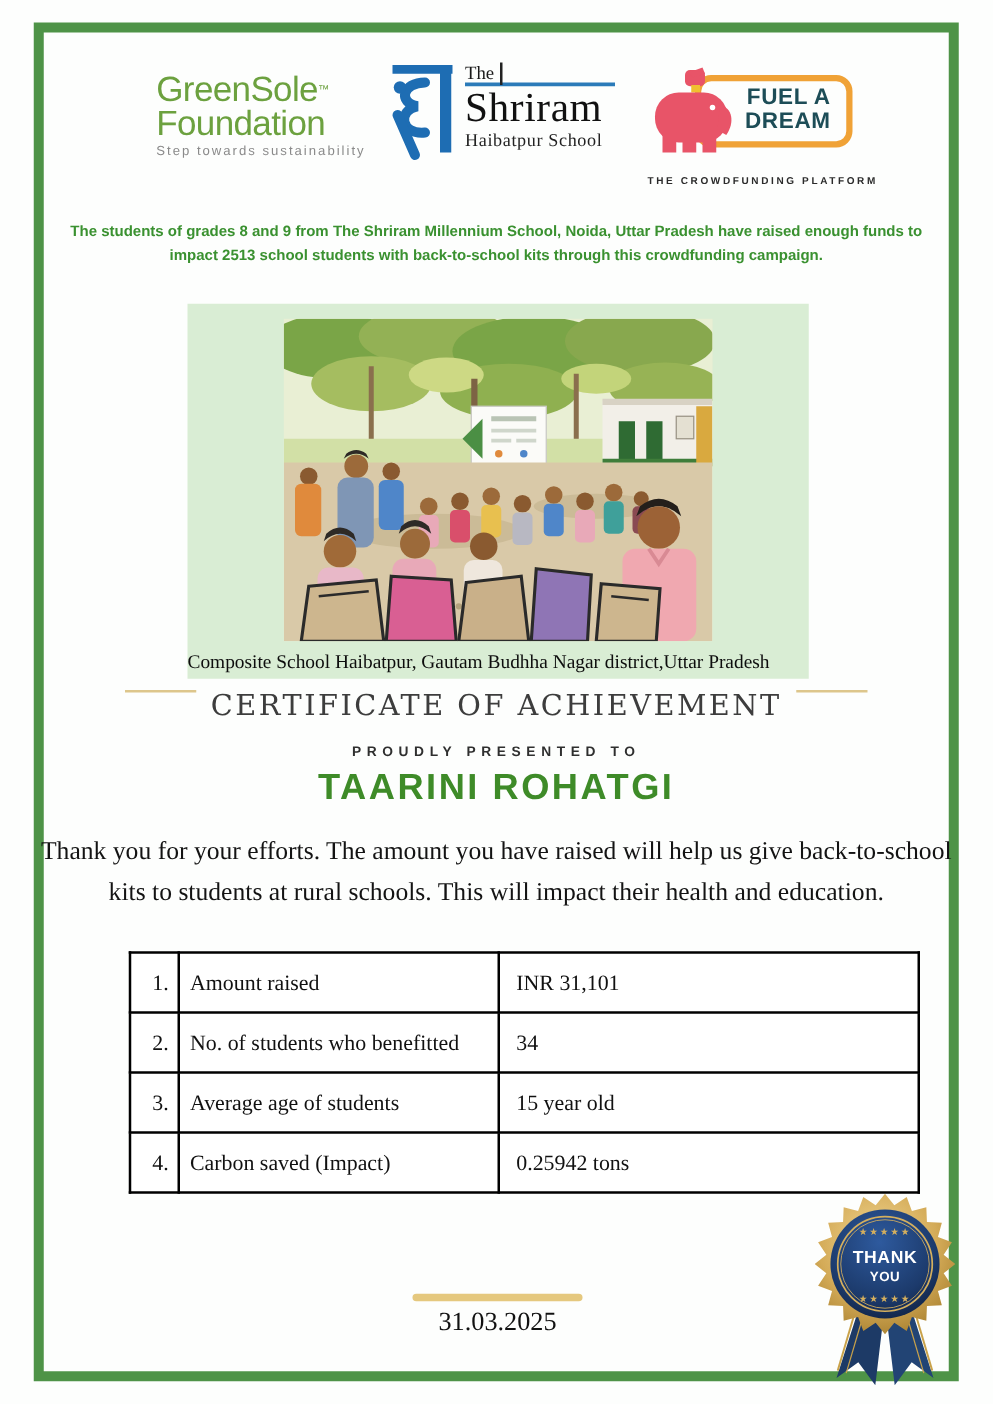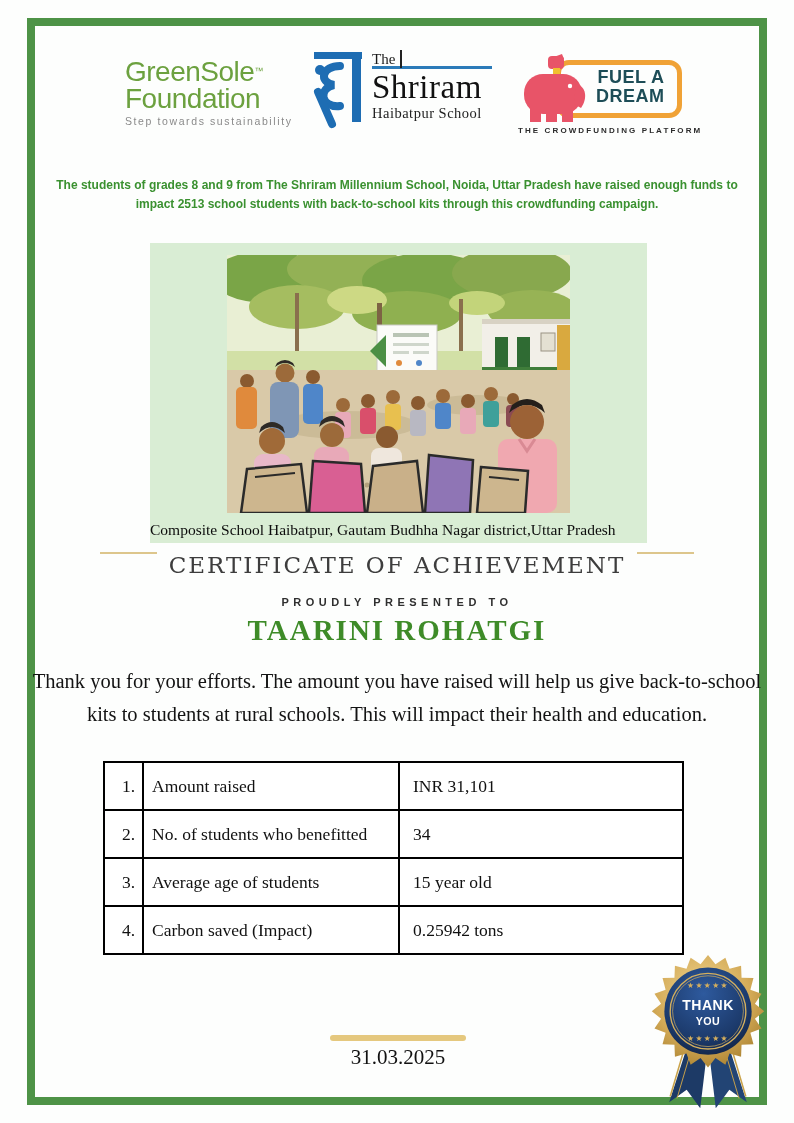--- a/index.html
+++ b/index.html
@@ -17,49 +17,49 @@
   .sh-right { position:absolute; left:62px; top:6px; width:123px; }
   .sh-the { font-size:15px; color:#1a1a1a; font-family:"Liberation Serif", serif; display:inline-block; border-right:2px solid #222; padding-right:5px; line-height:18px; }
   .sh-blueline { height:3px; background:#2b7bb9; width:120px; margin-top:-2px; }
   .sh-name { font-size:33px; color:#111; font-family:"Liberation Serif", serif; line-height:36px; letter-spacing:0.5px; }
   .sh-sub { font-size:14.5px; color:#222; font-family:"Liberation Serif", serif; letter-spacing:0.5px; }
   .fuel { position:absolute; left:483px; top:8px; width:175px;text-align:right; }
   .fuel-box { position:relative; width:168px; height:64px; }
   .fuel-rect { position:absolute; left:38px; top:4px; width:126px; height:58px; border:5px solid #f0a236; border-radius:13px; }
   .fuel-text { position:absolute; left:78px; top:12px; font-weight:700; font-size:18px; line-height:19px; color:#1d4d57; letter-spacing:0.5px; }
   .fuel-eleph { position:absolute; left:0; top:-6px; }
-  .fuel-tag { margin-top:6px; font-size:8px; letter-spacing:2.1px; color:#2b2b2b; font-weight:700; white-space:nowrap; }
+  .fuel-tag { margin-top:20px; font-size:8px; letter-spacing:2.1px; color:#2b2b2b; font-weight:700; white-space:nowrap; }
 
   
   .intro { position:absolute; left:37px; top:176px; width:720px; text-align:center;
            font-weight:700; font-size:12px; line-height:1.6; color:#3a9130; }
 
   
   .photo-panel { position:absolute; left:150px; top:243px; width:497px; height:300px; background:#d9edd4; }
   .photo { position:absolute; left:77px; top:12px; width:343px; height:258px; overflow:hidden; background:#e8eed2; }
   .caption { position:absolute; left:0; bottom:4px; width:100%; text-align:left;
              font-family:"Liberation Serif", serif; font-size:15.5px; color:#0d0d0d; }
 
   
   .cert-line-row { position:absolute; left:100px; top:552px; width:594px; display:flex; align-items:flex-start; }
   .gold-rule { flex:1; height:2px; background:#ddc68c; }
   .cert-title { padding:0 12px; font-family:"DejaVu Serif", serif; font-size:23px; letter-spacing:2px; color:#3d3d3d; white-space:nowrap; }
   .presented { position:absolute; left:0; top:596px; width:794px; text-align:center;
                font-size:11px; letter-spacing:4.5px; color:#2f2f2f; font-weight:600; }
   .recipient { position:absolute; left:0; top:614px; width:794px; text-align:center;
-               font-family:Liberation Serif, serif; font-size:29px; font-weight:600; letter-spacing:2px; color:#3e8b28; }
+               font-family:Liberation Sans, sans-serif; font-size:29px; font-weight:600; letter-spacing:2px; color:#3e8b28; }
   .message { position:absolute; left:30px; top:665px; width:734px; text-align:center;
              font-family:"Liberation Serif", serif; font-size:20.5px; line-height:1.62; color:#131313; }
 
   
   .impact-table { position:absolute; left:103px; top:761px; border-collapse:collapse; }
   .impact-table td { border:2px solid #000; font-family:"Liberation Serif", serif; font-size:17.5px; color:#111; height:48px; vertical-align:middle; background:#fff; }
   .td-num { width:39px; text-align:right; padding-right:7px; }
   .td-label { width:256px; padding-left:8px;margin-top:33px; }
-  .td-value { width:284px; padding-left:13px; }
+  .td-value { width:336px; padding-left:13px; }
 
   
   .date-rule { position:absolute; left:330px; top:1035px; width:136px; height:6px; background:#e5c87e; border-radius:3px; }
   .date-text { position:absolute; left:298px; top:1045px; width:200px; text-align:center;
                font-family:"Liberation Serif", serif; font-size:21px; color:#111; }
   .badge { position:absolute; left:648px; top:953px; }
 </style>
 </head>
 <body>
 

